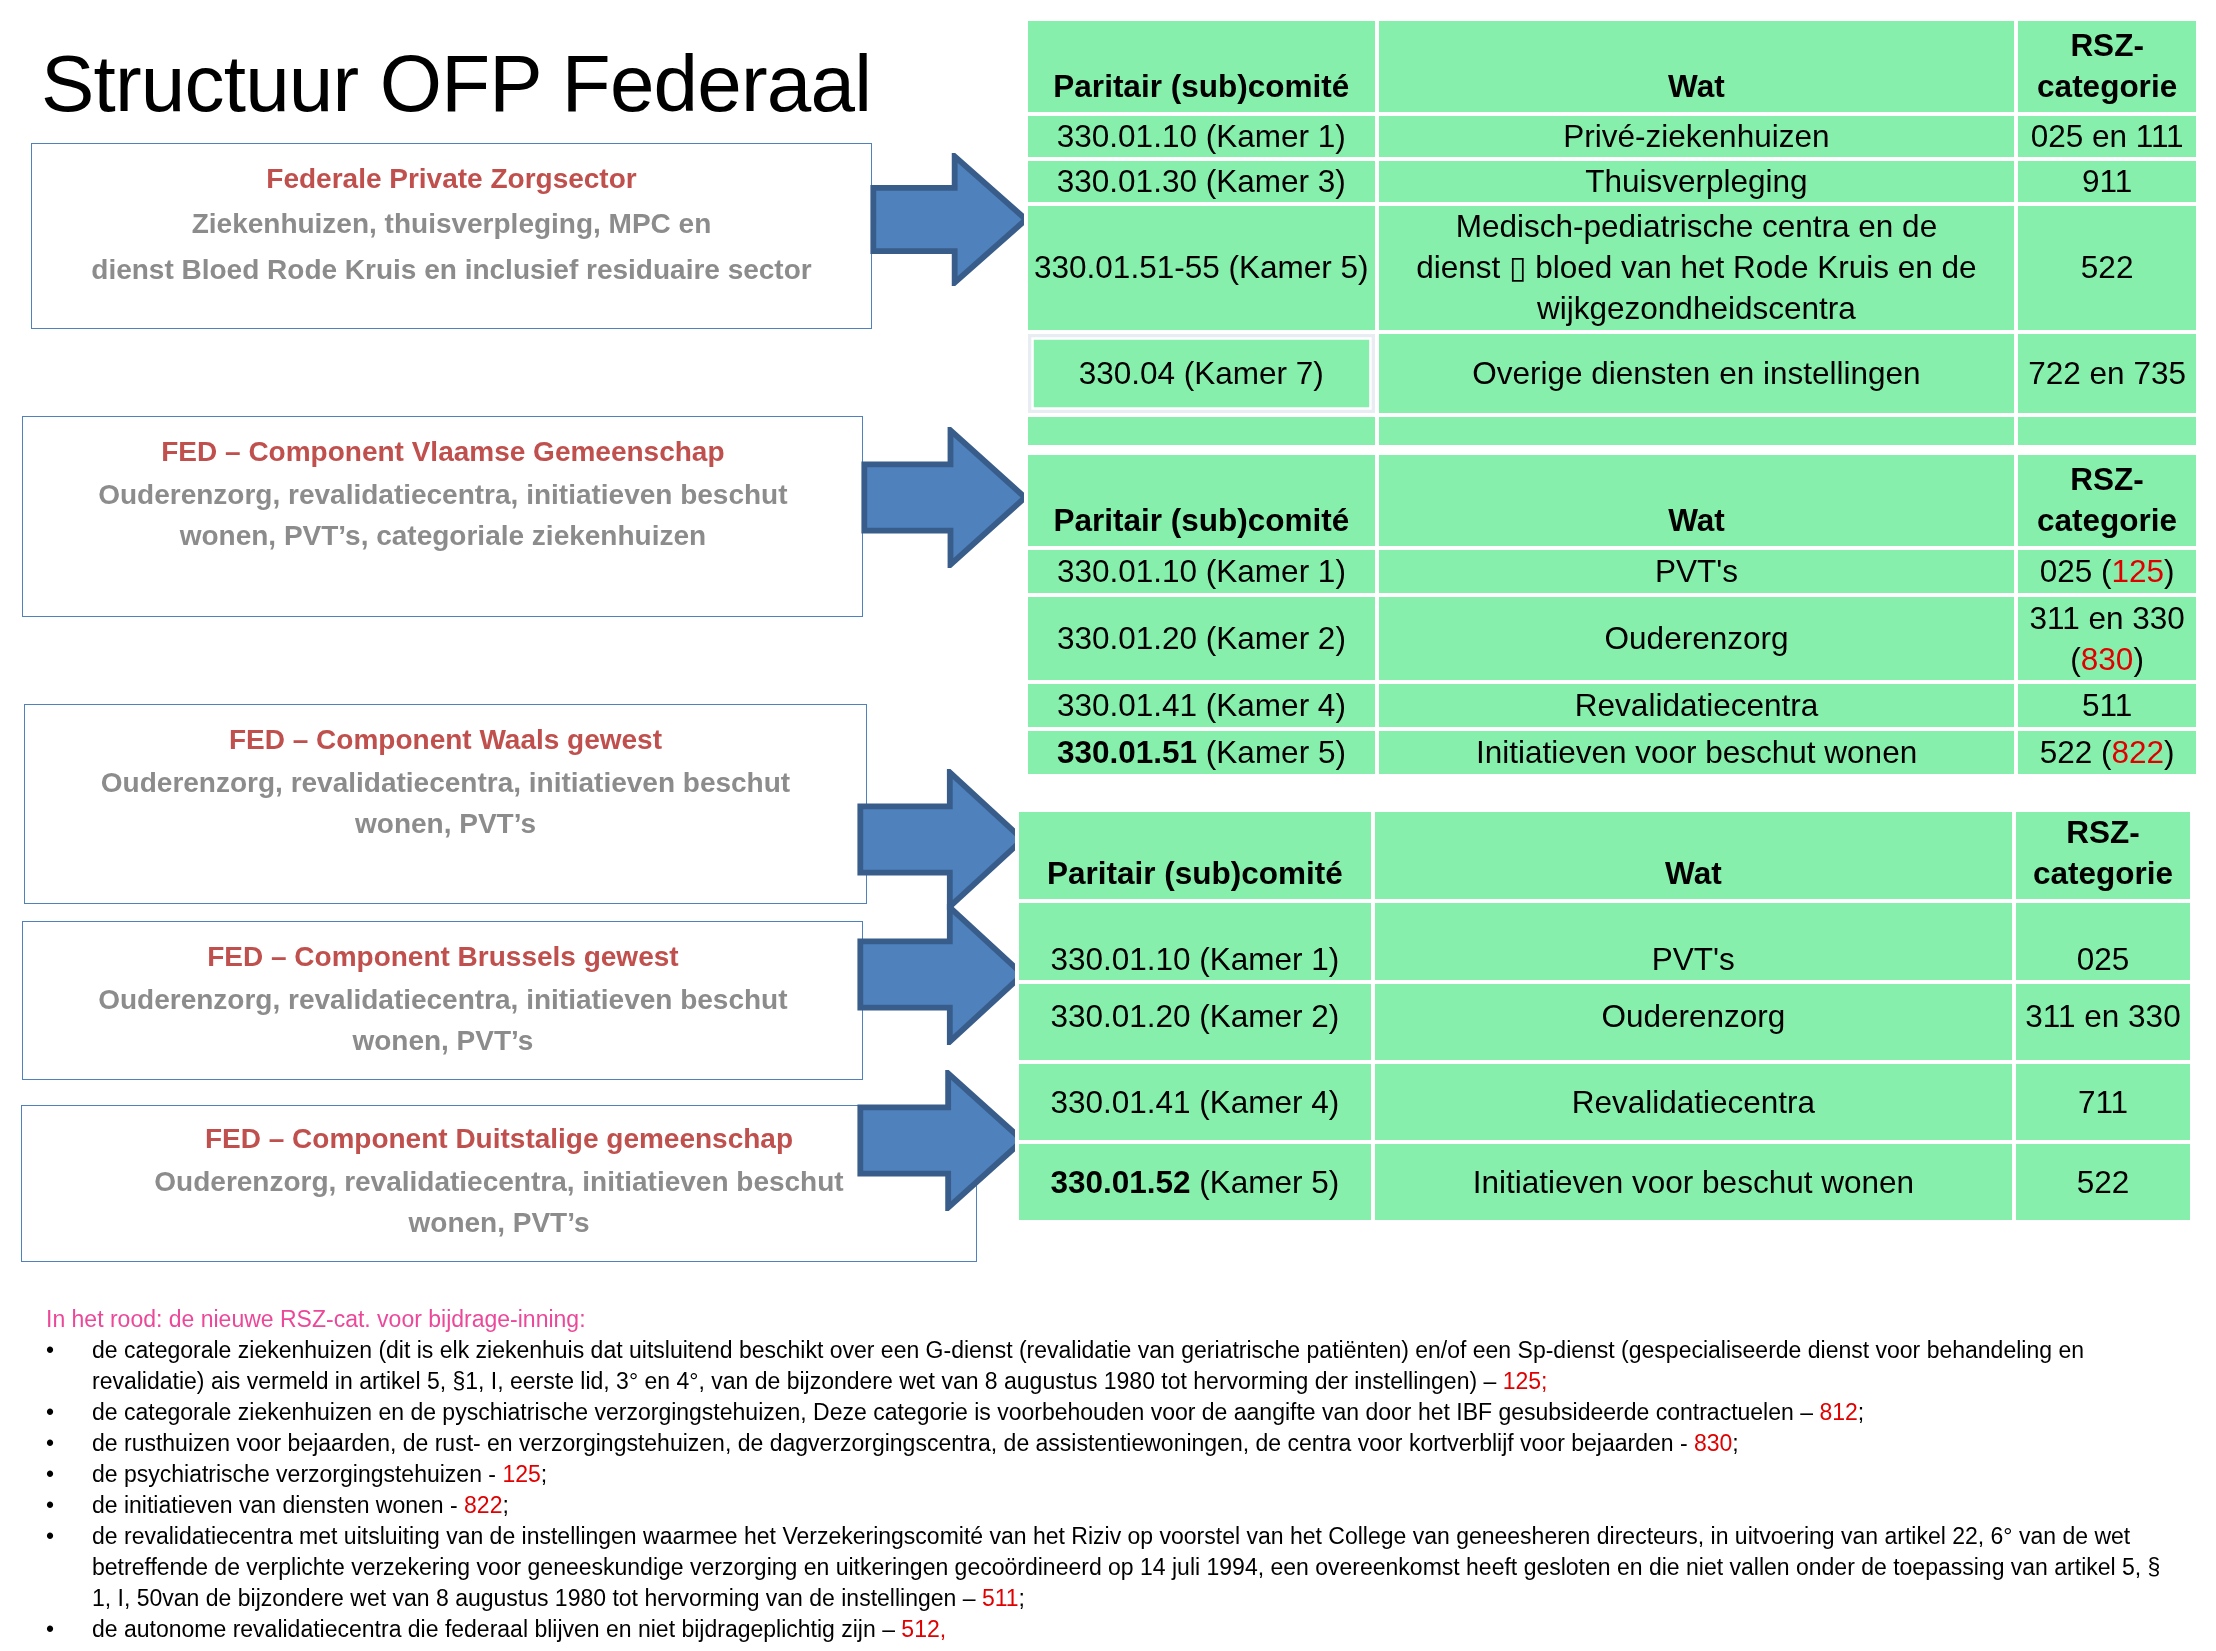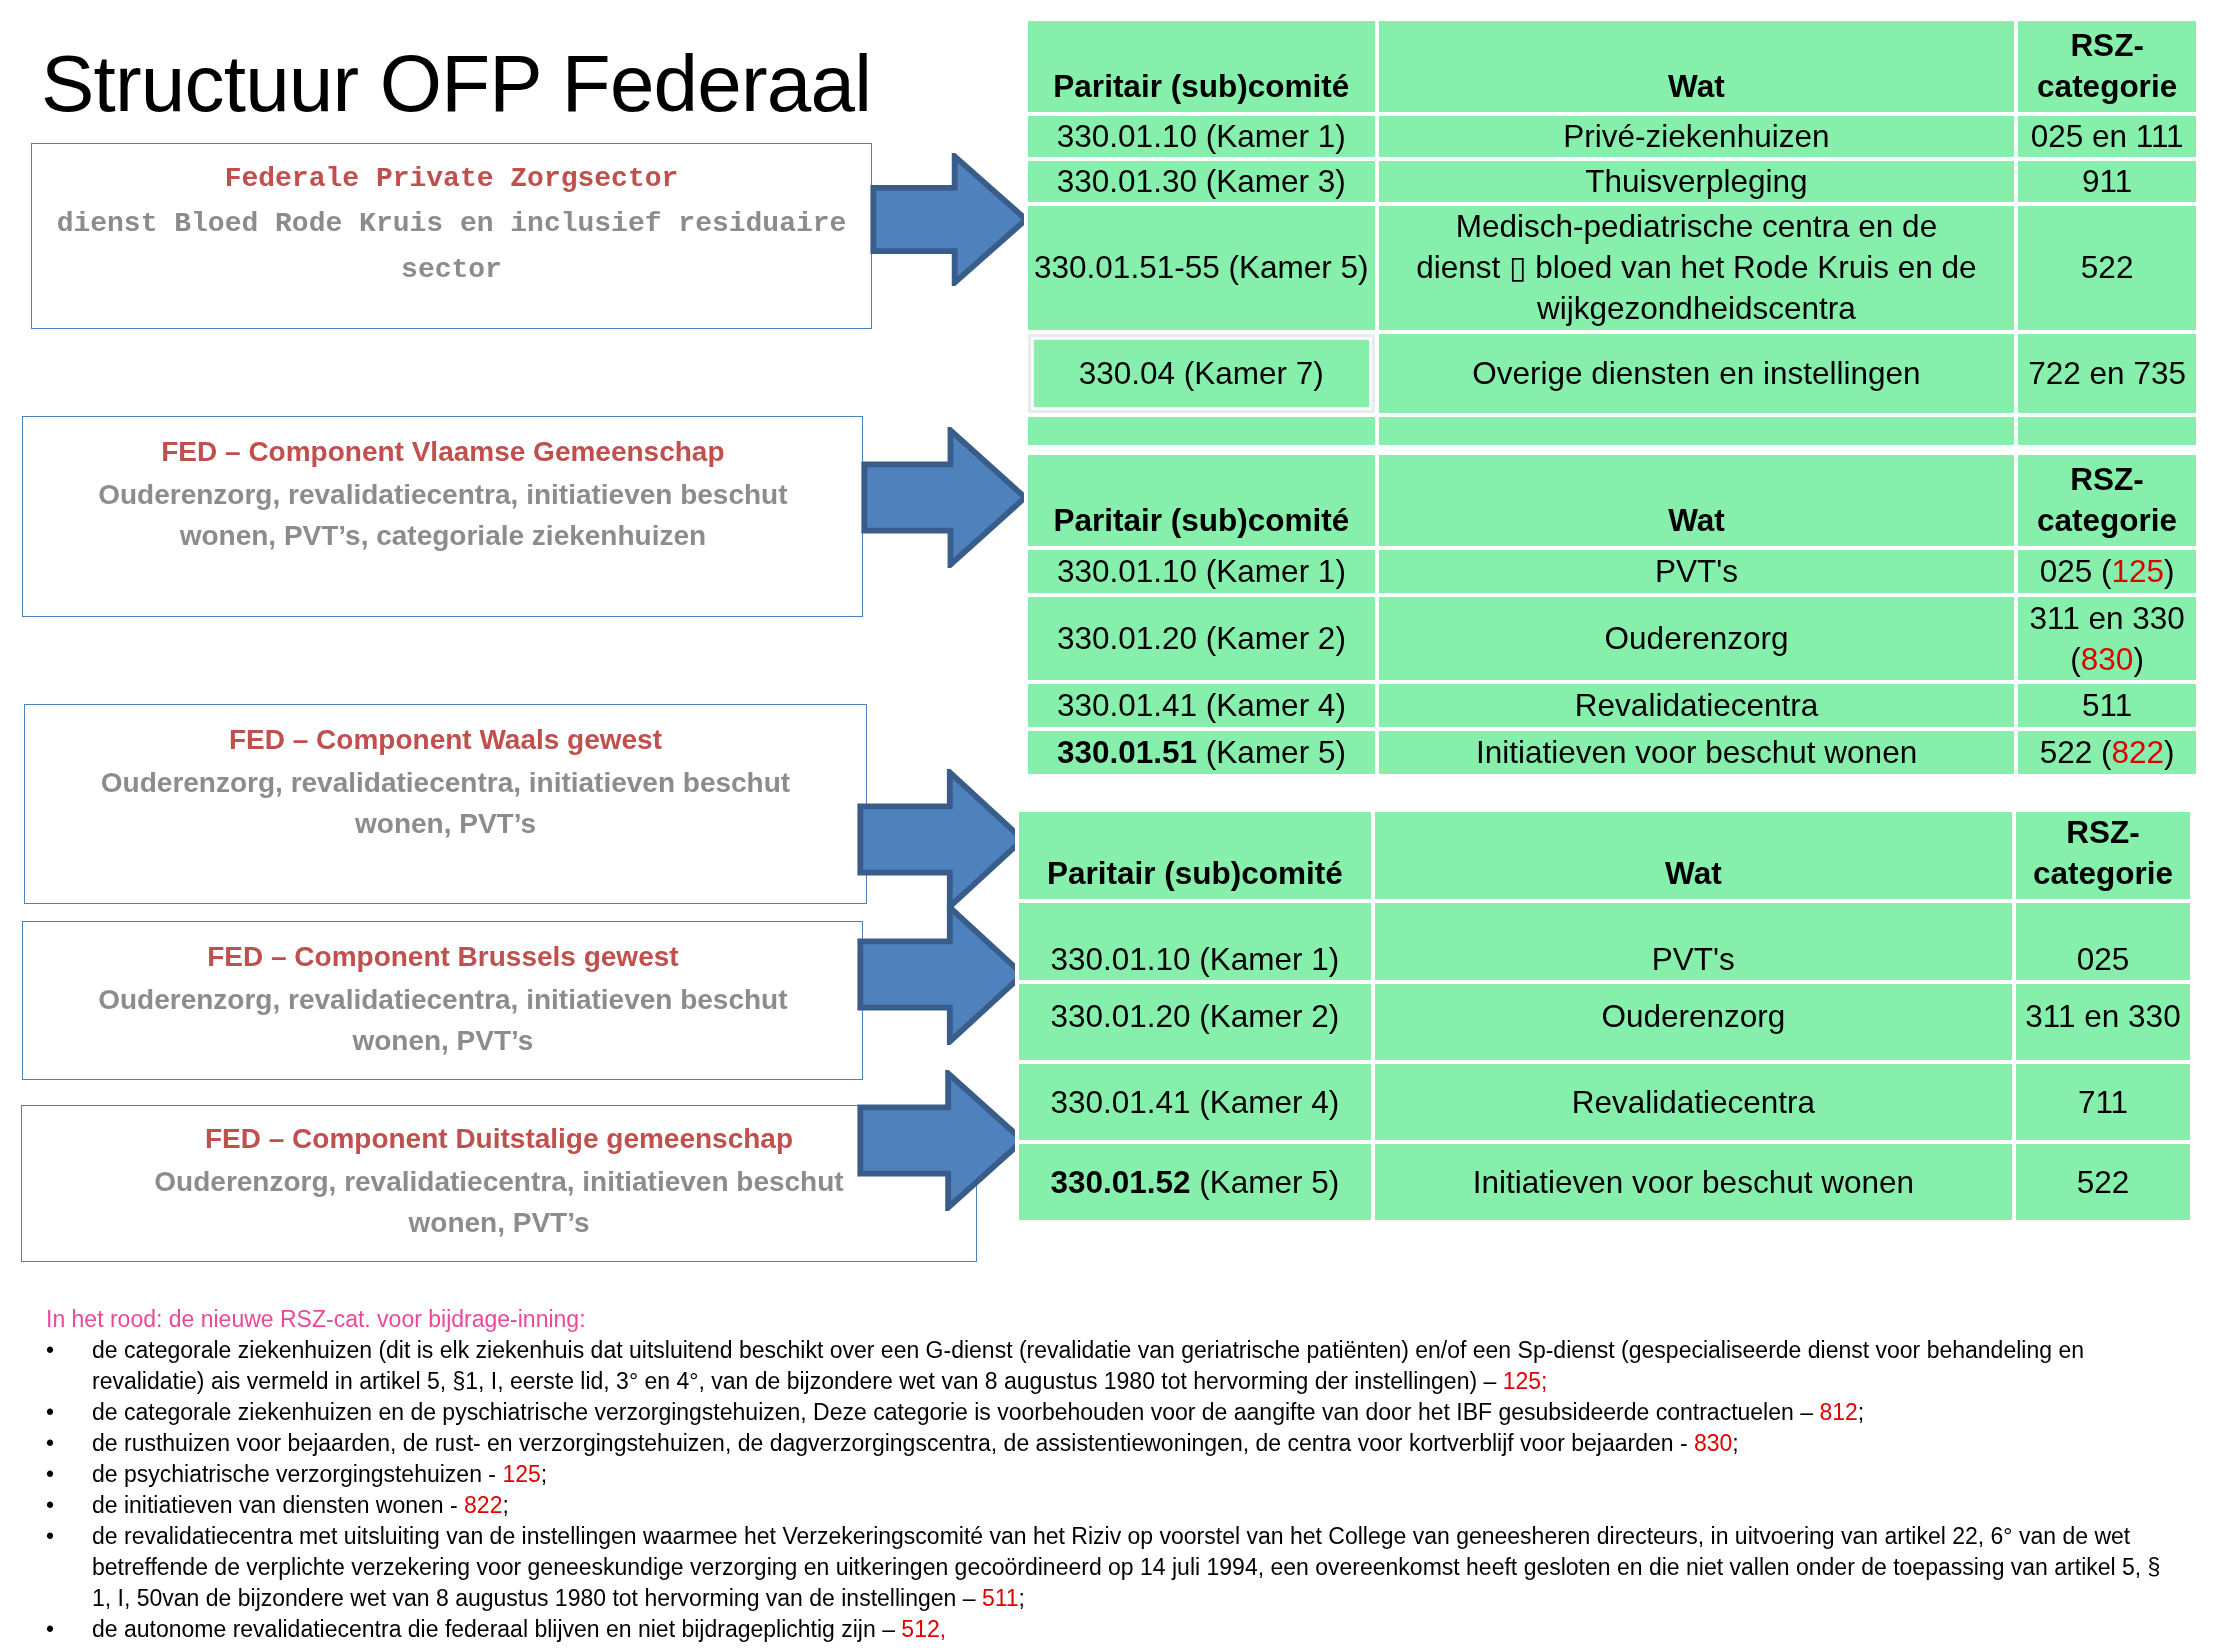--- a/index.html
+++ b/index.html
@@ -22,22 +22,23 @@
     .notes .intro { color:#ec4899; }
     .notes ul { margin:0; padding:0; list-style:none; }
     .notes li { position:relative; padding-left:46px; }
     .notes li .bullet { position:absolute; left:0; top:0; width:25px; }
   </style>
 </head>
 <body>
 
 <div class="title">Structuur OFP Federaal</div>
 
-<div class="box" style="left:31px; top:143px; width:841px; height:186px; padding-top:11.6px;font-family:Liberation Mono, monospace;">
+<div class="box" style="left:31px; top:143px; width:841px; height:186px; padding-top:11.6px;">
   <div class="head">Federale Private Zorgsector</div>
+  <div class="body" style="line-height:46px;">Ziekenhuizen, thuisverpleging, MPC en</div>
   <div class="body" style="line-height:46px;">dienst Bloed Rode Kruis en inclusief residuaire sector</div>
 </div>
 
 <div class="box" style="left:22.4px; top:416px; width:841px; height:201px; padding-top:11.6px;">
   <div class="head">FED – Component Vlaamse Gemeenschap</div>
   <div class="body">Ouderenzorg, revalidatiecentra, initiatieven beschut</div>
   <div class="body">wonen, PVT’s, categoriale ziekenhuizen</div>
 </div>
 
 <div class="box" style="left:24px; top:704px; width:843px; height:200px; padding-top:11.6px;">

